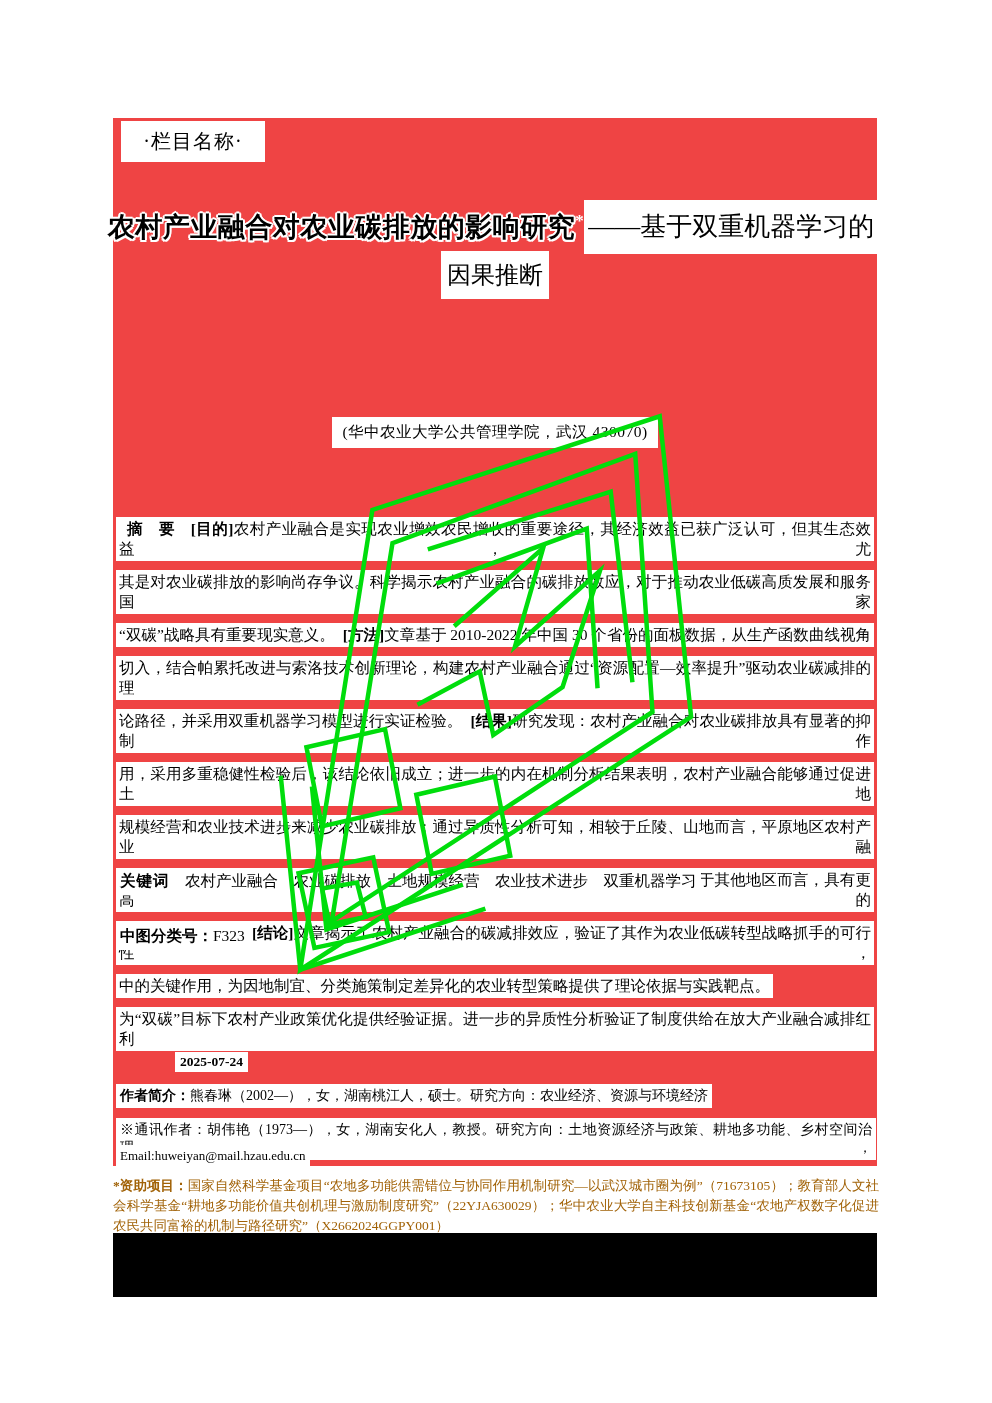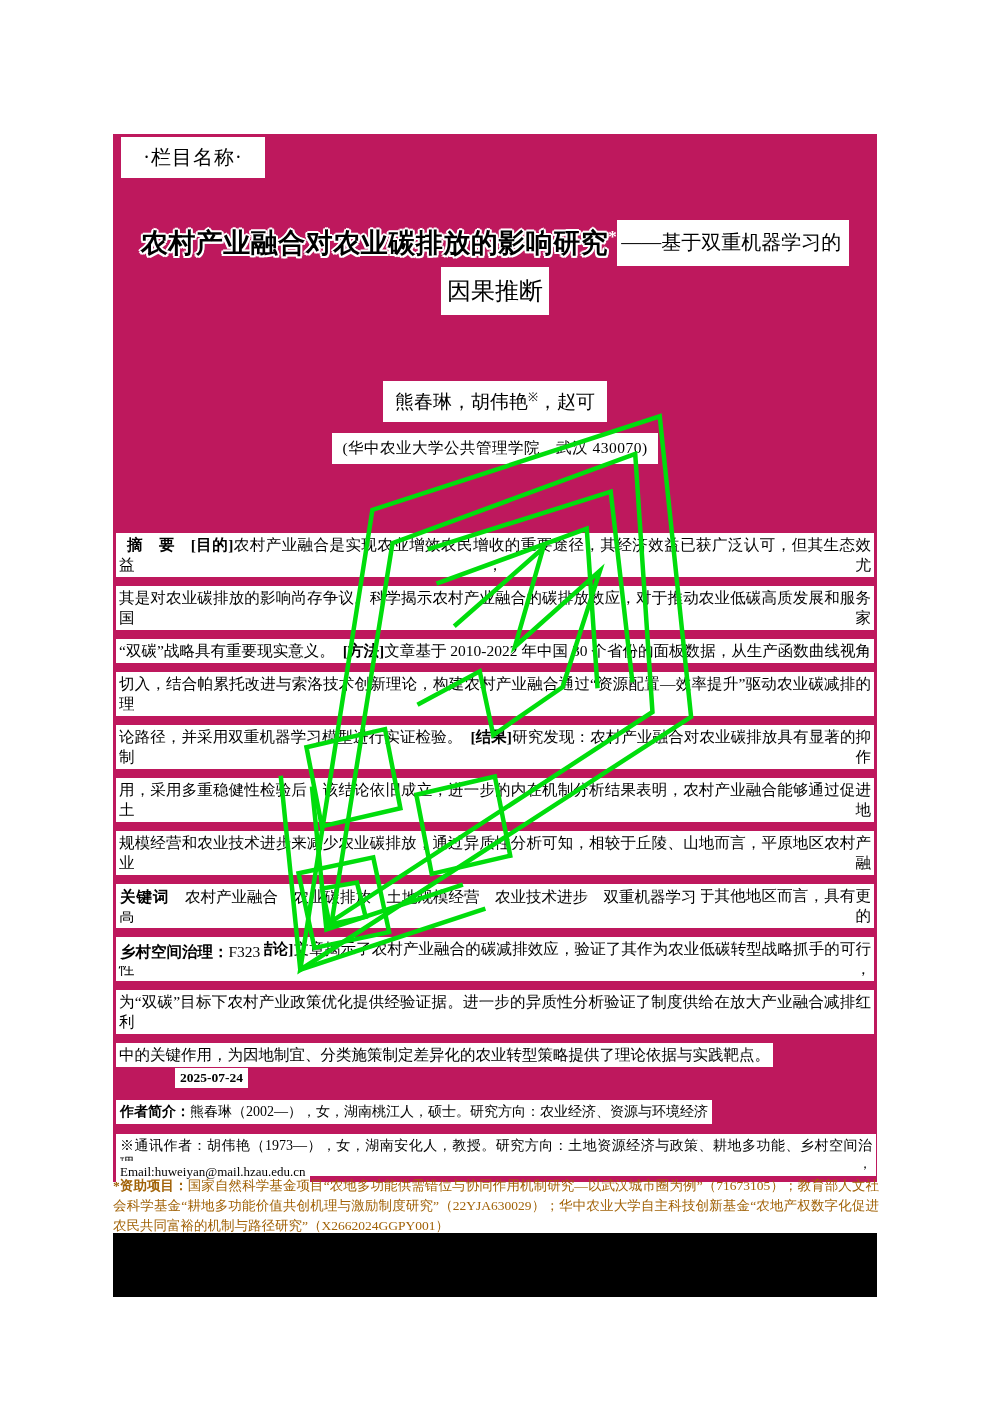--- a/index.html
+++ b/index.html
@@ -1,36 +1,36 @@
 <!DOCTYPE html>
 <html><head>
 <meta charset="utf-8">
 <style>
   html,body{margin:0;padding:0;background:#fff;}
   body{width:992px;height:1403px;position:relative;overflow:hidden;
        font-family:"Liberation Serif","DejaVu Serif",serif;color:#000;}
   .page{position:absolute;inset:0;background:#fff;}
 
   
-  .black-region{position:absolute;left:113px;top:134px;width:764px;height:1048px;
-                background:#be185d;}
+  .black-region{position:absolute;left:113px;top:118px;width:764px;height:1048px;
+                background:#ef4444;}
 
   
   .column-box{position:absolute;left:8px;top:3px;width:144px;height:41px;background:#fff;
               display:flex;align-items:center;justify-content:center;
               font-size:20px;letter-spacing:1px;}
 
   
   .title-row{position:absolute;left:0;top:78px;width:100%;height:62px;
              display:flex;align-items:center;justify-content:center;white-space:nowrap;text-align:right;}
   .title-hl{font-size:27px;font-weight:bold;color:#000;letter-spacing:.5px;
             text-shadow:-2px 0 #fff,2px 0 #fff,0 -2px #fff,0 2px #fff,
                         -1.5px -1.5px #fff,1.5px -1.5px #fff,-1.5px 1.5px #fff,1.5px 1.5px #fff;}
   .title-hl sup{color:#fff;text-shadow:none;font-size:17px;font-weight:bold;}
-  .title-plain{background:#fff;color:#000;font-size:20px;padding:9px 8px 10px 4px;font-family:Liberation Serif, serif;}
+  .title-plain{background:#fff;color:#000;font-size:26px;padding:9px 8px 10px 4px;font-family:Liberation Serif, serif;}
   .title-line2{position:absolute;left:0;top:134px;width:100%;height:46px;
                display:flex;align-items:center;justify-content:center;}
   .title-line2 span{background:#fff;color:#000;font-size:24px;padding:8px 6px;}
 
   
   .authors-row{position:absolute;left:0;top:247px;width:100%;text-align:center;}
   .authors-row span.box{background:#fff;display:inline-block;font-size:19px;padding:7px 12px;}
   .authors-row sup{font-size:12px;}
   .affil-row{position:absolute;left:0;top:299px;width:100%;text-align:center;}
   .affil-row span{background:#fff;display:inline-block;font-size:15.5px;padding:5px 10px;letter-spacing:.5px;}
@@ -79,51 +79,48 @@
     </div>
 
     <div class="title-row">
       <span class="title-hl"><span>农村产业融合对农业碳排放的影响研究</span><sup>*</sup></span>
         <span class="title-plain">——基于双重机器学习的</span>
     </div>
     <div class="title-line2">
       <span>因果推断</span>
     </div>
 
-    <div class="authors-row">
-      <span class="box"><span>熊春琳，胡伟艳</span><sup>※</sup><span>，赵可</span></span>
-    </div>
 
     <div class="affil-row">
       <span>(华中农业大学公共管理学院，武汉  430070)</span>
     </div>
 
     <div class="abstract">
         <div class="abs-line"><b>摘　要　[目的]</b><span>农村产业融合是实现农业增效农民增收的重要途径，其经济效益已获广泛认可，但其生态效益，尤</span></div>
         <div class="abs-line"><span>其是对农业碳排放的影响尚存争议。科学揭示农村产业融合的碳排放效应，对于推动农业低碳高质发展和服务国家</span></div>
         <div class="abs-line"><span>“双碳”战略具有重要现实意义。</span><b>[方法]</b><span>文章基于 2010-2022 年中国 30 个省份的面板数据，从生产函数曲线视角</span></div>
         <div class="abs-line"><span>切入，结合帕累托改进与索洛技术创新理论，构建农村产业融合通过“资源配置—效率提升”驱动农业碳减排的理</span></div>
         <div class="abs-line"><span>论路径，并采用双重机器学习模型进行实证检验。</span><b>[结果]</b><span>研究发现：农村产业融合对农业碳排放具有显著的抑制作</span></div>
         <div class="abs-line"><span>用，采用多重稳健性检验后，该结论依旧成立；进一步的内在机制分析结果表明，农村产业融合能够通过促进土地</span></div>
         <div class="abs-line"><span>规模经营和农业技术进步来减少农业碳排放；通过异质性分析可知，相较于丘陵、山地而言，平原地区农村产业融</span></div>
         <div class="abs-line"><span>合的碳减排效应更为显著，其边际影响也明显大于非平原地区；产业融合试点区相较于其他地区而言，具有更高的</span></div>
         <div class="abs-line"><span>农业碳减排潜力。</span><b>[结论]</b><span>文章揭示了农村产业融合的碳减排效应，验证了其作为农业低碳转型战略抓手的可行性，</span></div>
-        <div class="abs-line"><span>为“双碳”目标下农村产业政策优化提供经验证据。进一步的异质性分析验证了制度供给在放大产业融合减排红利</span></div>
         <div class="abs-line short">
           <span>中的关键作用，为因地制宜、分类施策制定差异化的农业转型策略提供了理论依据与实践靶点。</span>
         </div>
+        <div class="abs-line"><span>为“双碳”目标下农村产业政策优化提供经验证据。进一步的异质性分析验证了制度供给在放大产业融合减排红利</span></div>
       </div>
 
     <div class="strip keywords">
         <b>关键词</b>
         <span>　农村产业融合　农业碳排放　土地规模经营　农业技术进步　双重机器学习</span>
       </div>
 
     <div class="strip clc">
-        <b>乡村空间治理：</b>
+        <b>中图分类号：</b>
         <span>F323</span>
       </div>
 
     <div class="strip date-strip">2025-07-24</div>
 
     <div class="strip bio-strip">
         <b>作者简介：</b>
         <span>熊春琳（2002—），女，湖南桃江人，硕士。研究方向：农业经济、资源与环境经济</span>
       </div>
 

